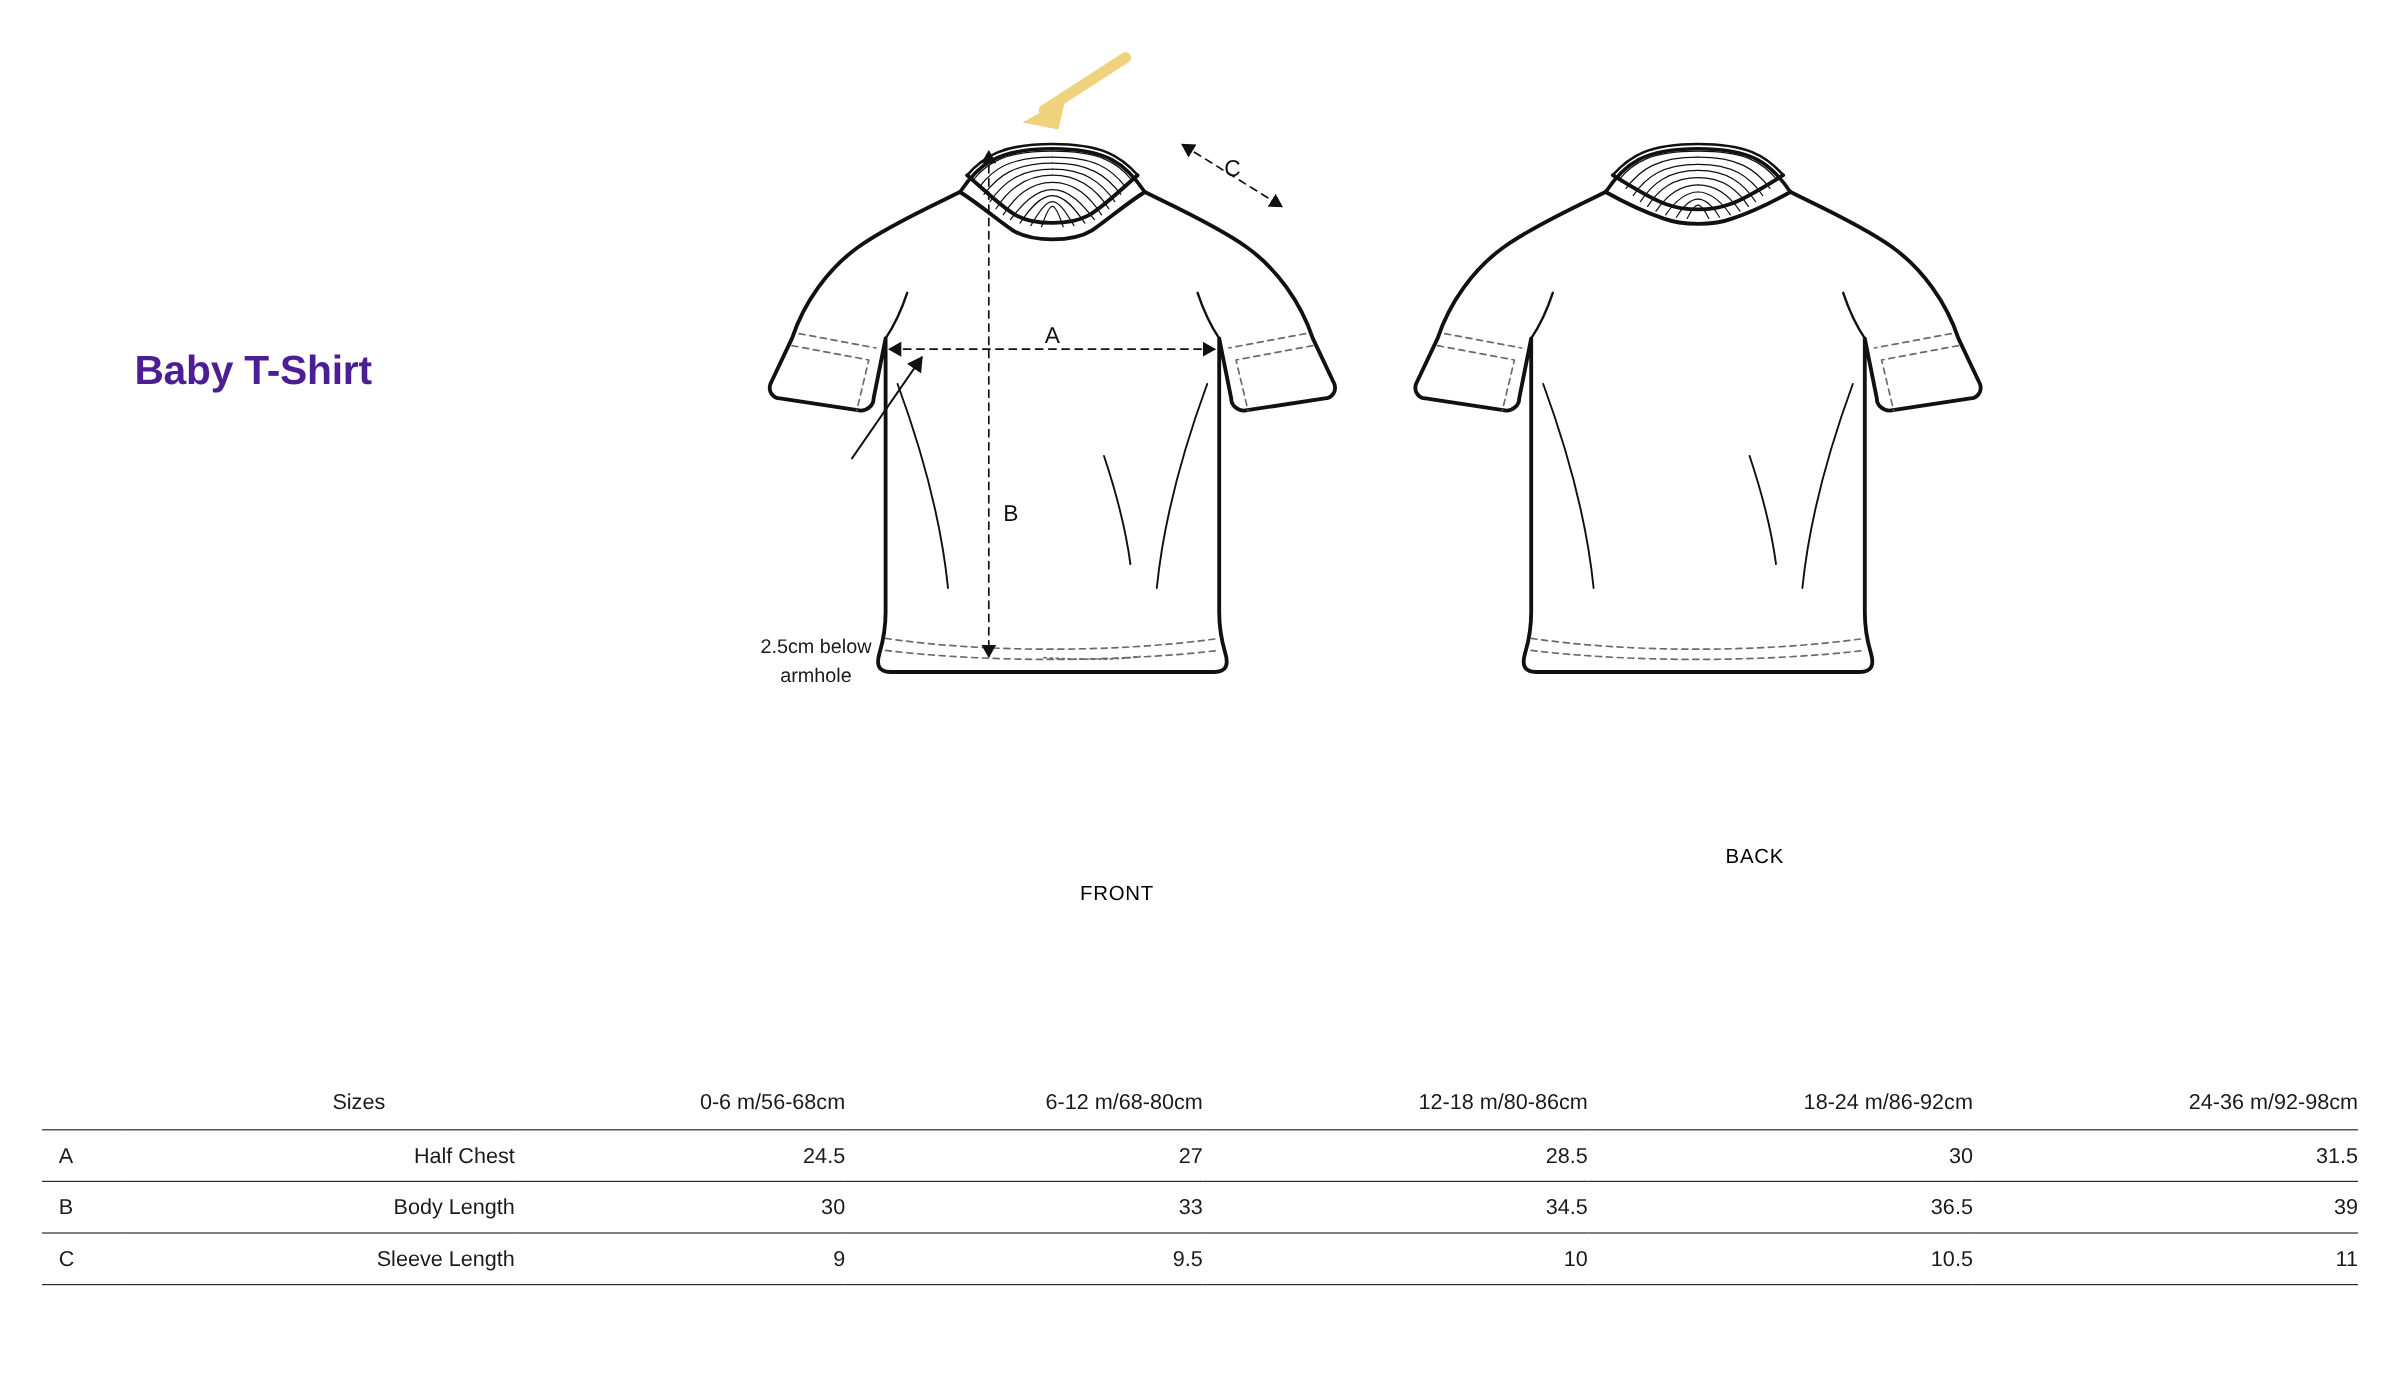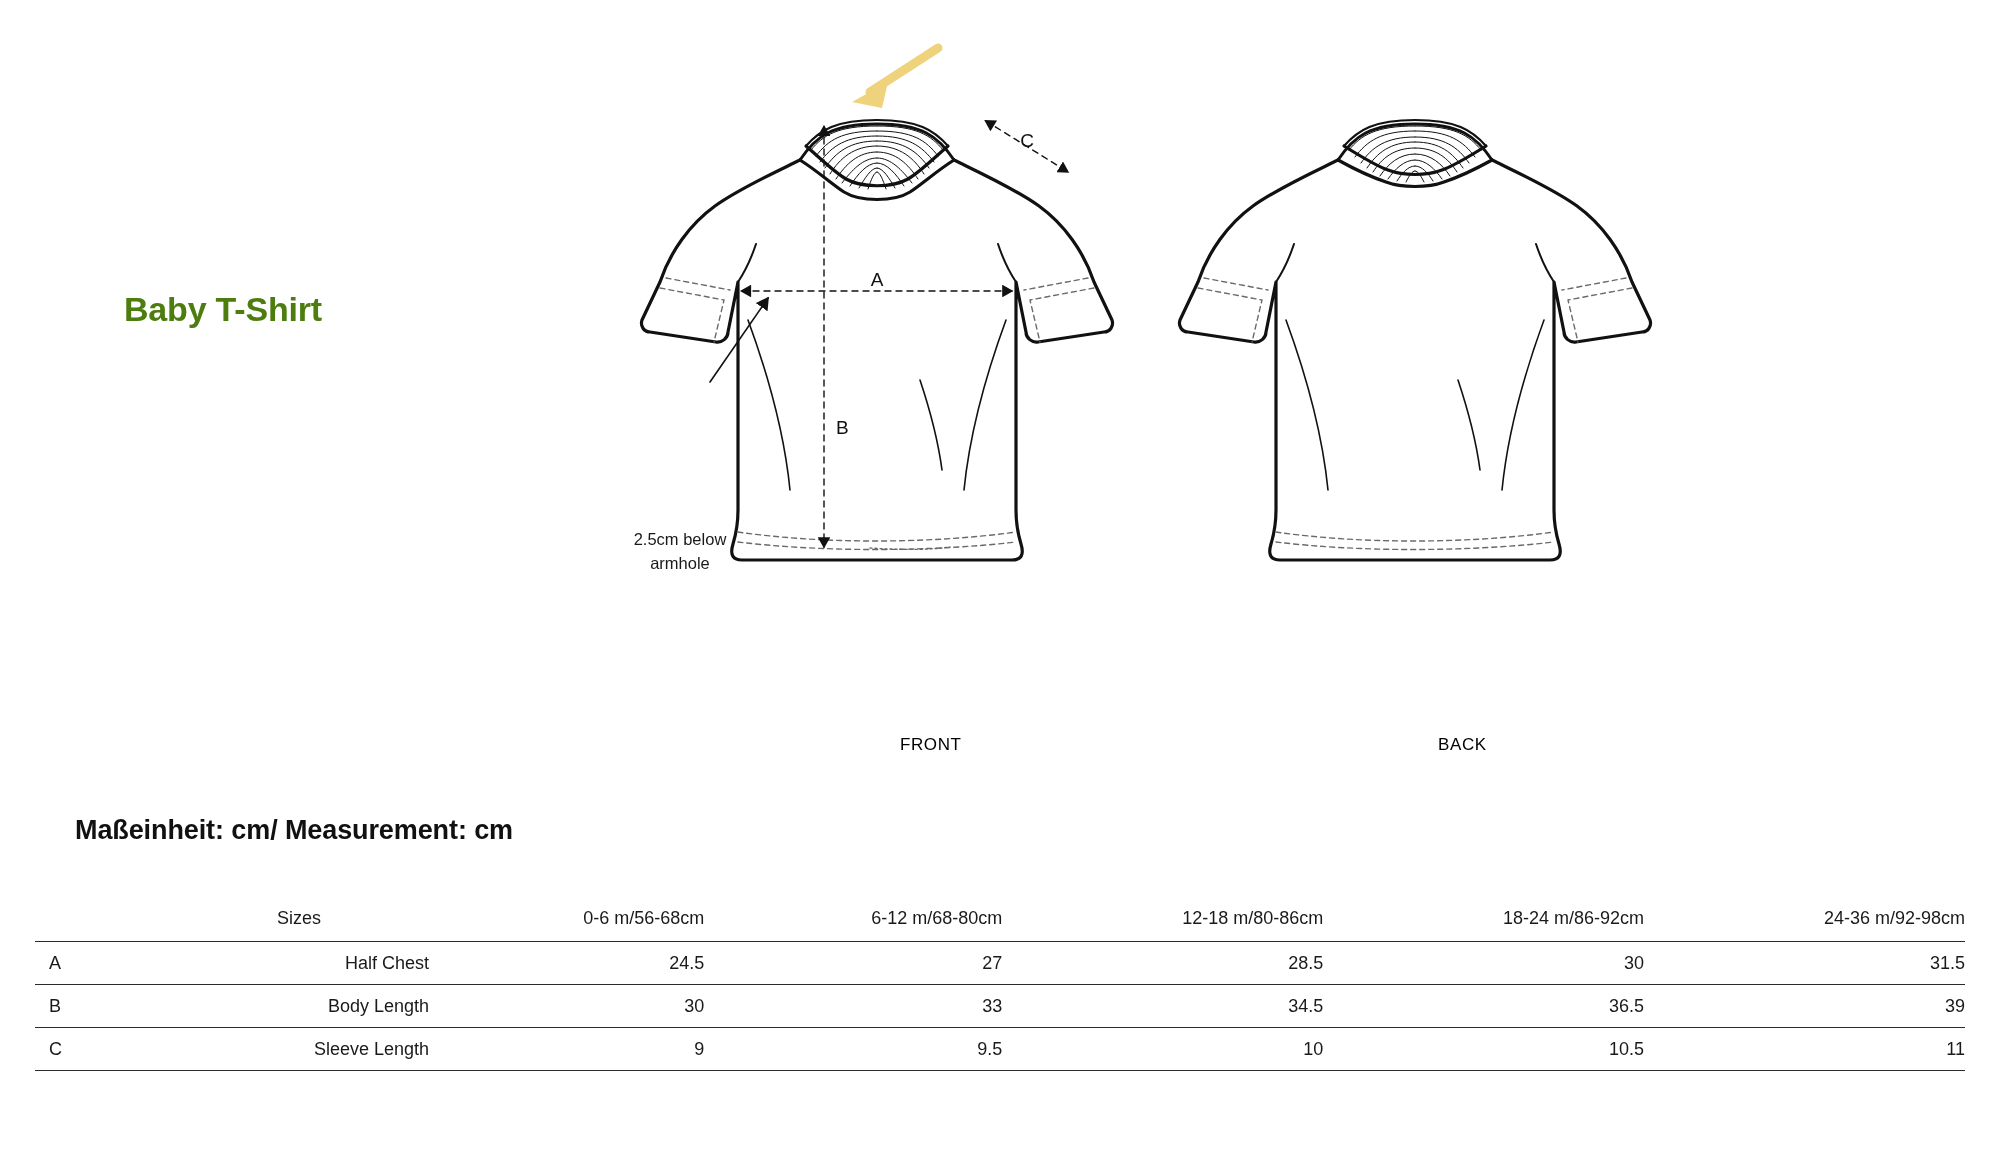--- a/index.html
+++ b/index.html
@@ -26,22 +26,22 @@
   .info-block {
     position: absolute;
     left: 112px;
     top: 290px;
     width: 520px;
   }
   .product-title {
     font-size: 34px;
     font-weight: bold;
     letter-spacing: -0.2px;
-    margin: 0 0 34px 12px;
-    color: #4d7c0f;
+    margin: 0 0 34px 0;
+    color: #4c1d95;
   }
   .desc {
     font-size: 20.5px;
     line-height: 1.65;
     color: #1a1a1a;
     margin: 0;
     font-weight: 400;
   }
   .hl {
     background: linear-gradient(to top, #f5d776 0 5px, transparent 5px 100%);
@@ -326,29 +326,28 @@
 
         <g stroke="none">
           <path d="M318 28 L 250 72" stroke="#efd27c" stroke-width="9" stroke-linecap="round"></path>
           <path d="M232 82 L 268 62 L 262 88 Z" fill="#efd27c"></path>
         </g>
 
       </g>
     </svg>
 
     <span class="view-caption caption-front" style="left:280px; top:715px;">FRONT</span>
-    <span class="view-caption caption-back" style="left:818px; top:715px;text-align:center;">BACK</span>
+    <span class="view-caption caption-back" style="left:818px; top:684px;text-align:center;">BACK</span>
 
     <div style="position:absolute; left:-20px; top:470px; width:160px; text-align:center; font-size:16.5px; line-height:1.45; color:#1a1a1a;margin-top:38px;">
       <div>2.5cm below</div>
       <div>armhole</div>
     </div>
   </div>
 
-  <div class="measure-heading">Maßeinheit: cm/ Measurement: cm</div>
 
   <table class="size-table">
     <thead>
       <tr>
         <th class="col-code"></th>
         <th class="col-label">Sizes</th>
         <th class="col-val">0-6 m/56-68cm</th>
         <th class="col-val">6-12 m/68-80cm</th>
         <th class="col-val">12-18 m/80-86cm</th>
         <th class="col-val">18-24 m/86-92cm</th>

